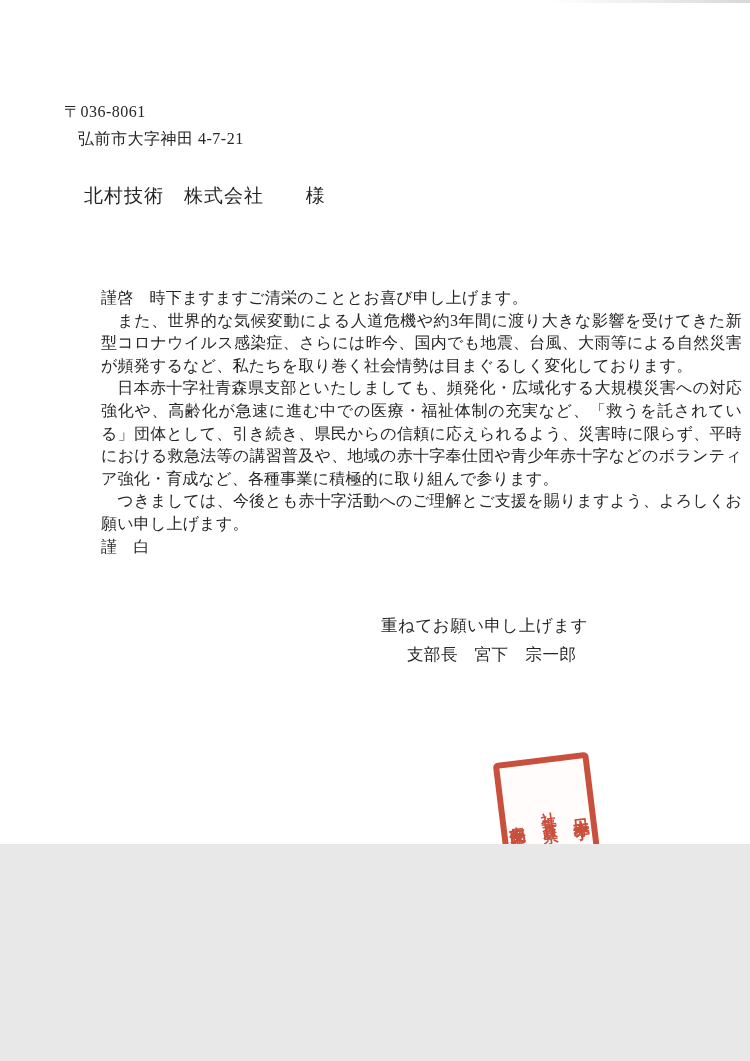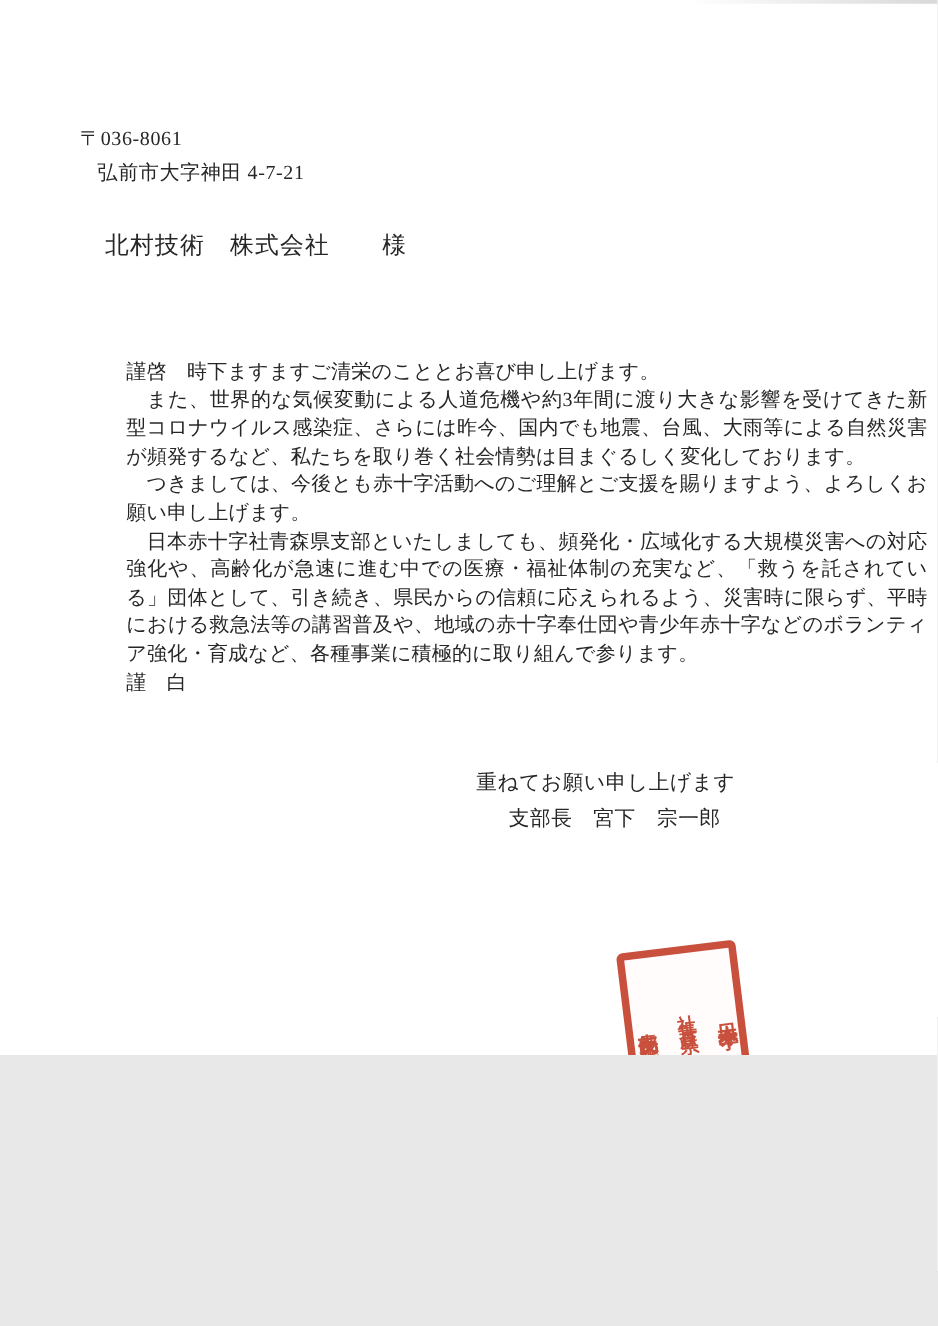--- a/index.html
+++ b/index.html
@@ -113,22 +113,22 @@
     <div class="addr">弘前市大字神田 4-7-21</div>
   </div>
 
   <div class="recipient">
     <span>北村技術　株式会社</span><span class="honorific">様</span>
   </div>
 
   <div class="body-text">
     <p>謹啓　時下ますますご清栄のこととお喜び申し上げます。</p>
     <p>　また、世界的な気候変動による人道危機や約3年間に渡り大きな影響を受けてきた新型コロナウイルス感染症、さらには昨今、国内でも地震、台風、大雨等による自然災害が頻発するなど、私たちを取り巻く社会情勢は目まぐるしく変化しております。</p>
+    <p>　日本赤十字社青森県支部といたしましても、頻発化・広域化する大規模災害への対応強化や、高齢化が急速に進む中での医療・福祉体制の充実など、「救うを託されている」団体として、引き続き、県民からの信頼に応えられるよう、災害時に限らず、平時における救急法等の講習普及や、地域の赤十字奉仕団や青少年赤十字などのボランティア強化・育成など、各種事業に積極的に取り組んで参ります。</p>
     <p>　つきましては、今後とも赤十字活動へのご理解とご支援を賜りますよう、よろしくお願い申し上げます。</p>
-    <p>　日本赤十字社青森県支部といたしましても、頻発化・広域化する大規模災害への対応強化や、高齢化が急速に進む中での医療・福祉体制の充実など、「救うを託されている」団体として、引き続き、県民からの信頼に応えられるよう、災害時に限らず、平時における救急法等の講習普及や、地域の赤十字奉仕団や青少年赤十字などのボランティア強化・育成など、各種事業に積極的に取り組んで参ります。</p>
 
     <p class="closing">謹　白</p>
 
     <div class="signature">
       <div class="sig-org">重ねてお願い申し上げます</div>
       <div class="sig-name">
         <span class="sig-title">支部長</span><span>宮下　宗一郎</span>
       </div>
     </div>
   </div>

